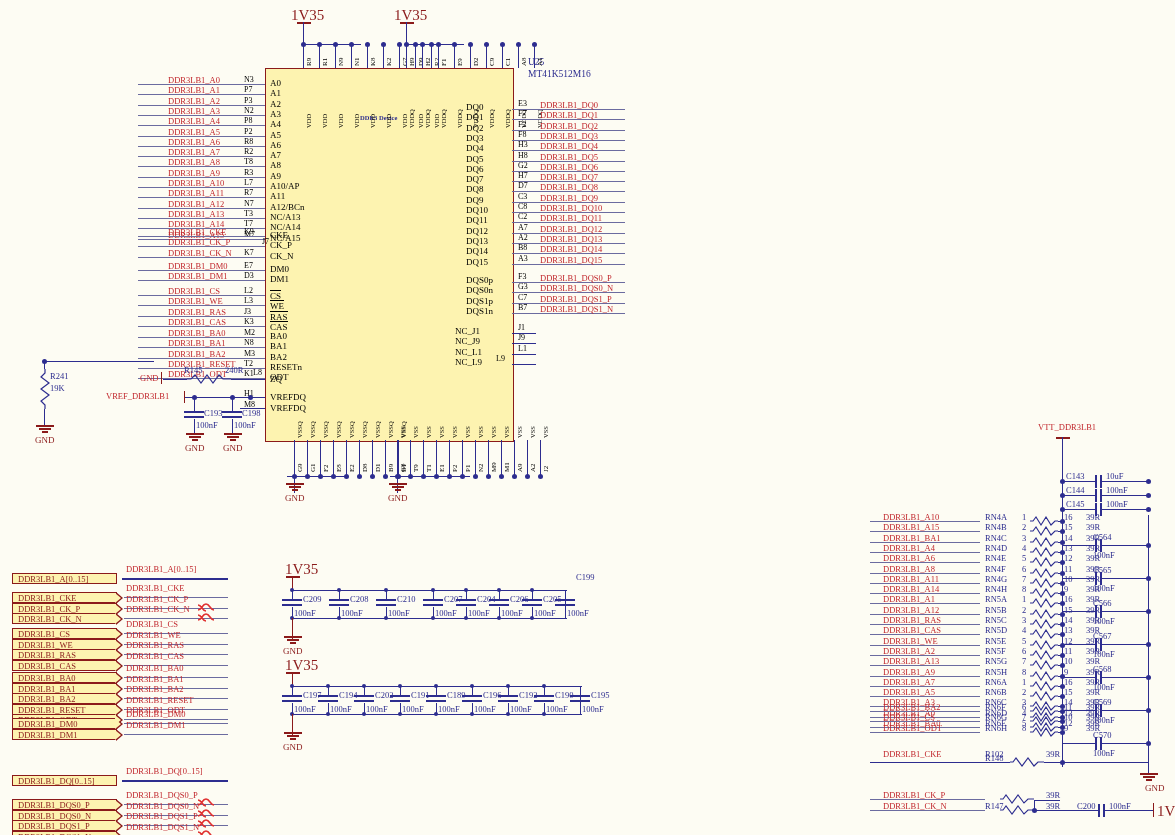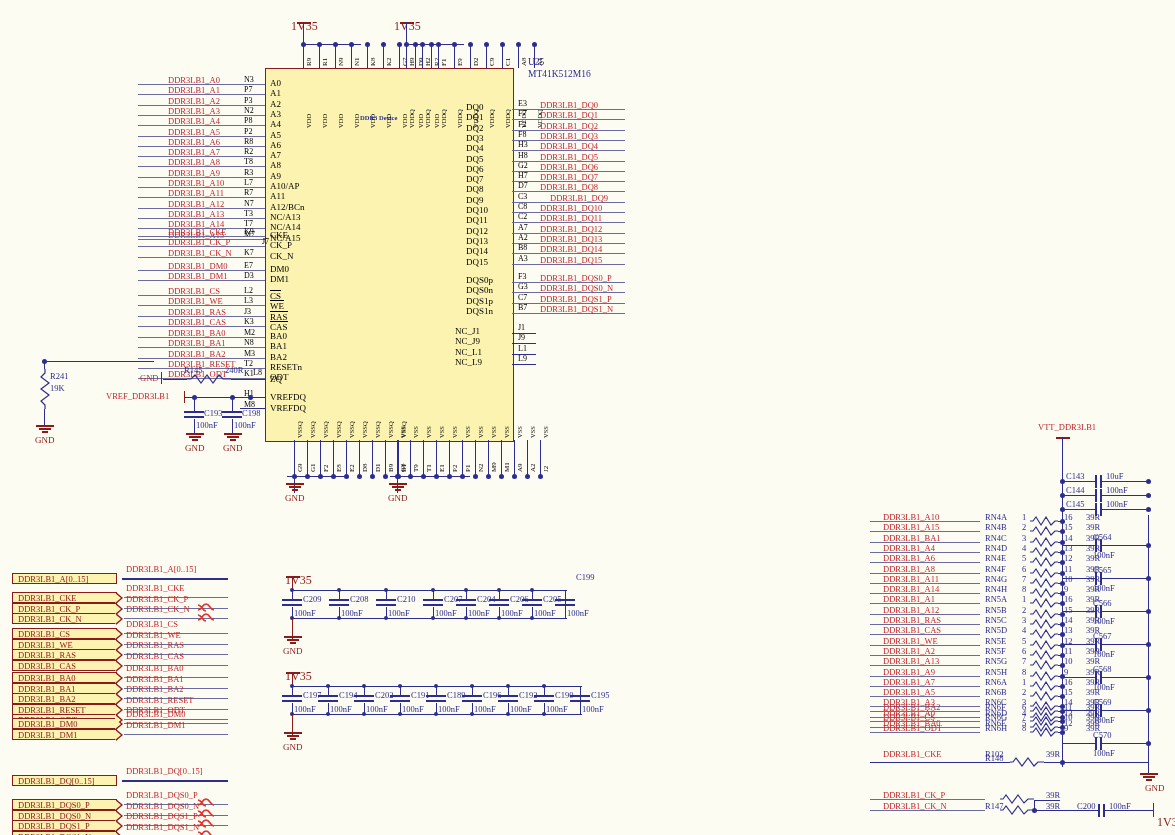--- a/index.html
+++ b/index.html
@@ -17,21 +17,21 @@
 
   .dot{position:absolute;width:5px;height:5px;background:#2d2d8f;border-radius:50%;}
   .dot.sm{width:4px;height:4px;}
 
   .lbl{position:absolute;white-space:nowrap;line-height:1;}
   .net{color:#c1272d;font-size:8.5px;}
   .netb{color:#2d2d8f;font-size:8.5px;}
   .pin{color:#000;font-size:8px;}
   .pinname{color:#000;font-size:9px;}
   .ref{color:#2d2d8f;font-size:8.5px;}
-  .pwr{color:#8b1a1a;font-size:12px;margin-top:12px;}
+  .pwr{color:#8b1a1a;font-size:15px;}
   .gndlbl{color:#8b1a1a;font-size:9px;}
   .chiptxt{color:#2d2d8f;font-size:9.5px;}
   .devtxt{color:#2d2d8f;font-size:6.5px;font-weight:bold;}
 
   
   .chip{position:absolute;background:#fdf3b0;border:1.5px solid #8b1a1a;}
 
   
   .port{position:absolute;height:11px;background:#fdf3b0;border:1px solid #8b1a1a;
         color:#8b1a1a;font-size:8.5px;line-height:11px;padding-left:5px;box-sizing:border-box;}
@@ -413,21 +413,21 @@
       <div class="lbl pin" style="left:518px;top:172.10000000000002px;">H7</div>
       <div class="gwire" style="left:512px;top:181.10000000000002px;width:113px;"></div>
       <div class="lbl net" style="left:540px;top:173.10000000000002px;">DDR3LB1_DQ7</div>
       <div class="lbl pinname" style="left:466px;top:185.4px;">DQ8</div>
       <div class="lbl pin" style="left:518px;top:182.4px;">D7</div>
       <div class="gwire" style="left:512px;top:191.4px;width:113px;"></div>
       <div class="lbl net" style="left:540px;top:183.4px;">DDR3LB1_DQ8</div>
       <div class="lbl pinname" style="left:466px;top:195.7px;">DQ9</div>
       <div class="lbl pin" style="left:518px;top:192.7px;">C3</div>
       <div class="gwire" style="left:512px;top:201.7px;width:113px;"></div>
-      <div class="lbl net" style="left:540px;top:193.7px;margin-left:10px;">DDR3LB1_DQ9</div>
+      <div class="lbl net" style="left:540px;top:193.7px;">DDR3LB1_DQ9</div>
       <div class="lbl pinname" style="left:466px;top:206px;">DQ10</div>
       <div class="lbl pin" style="left:518px;top:203px;">C8</div>
       <div class="gwire" style="left:512px;top:212px;width:113px;"></div>
       <div class="lbl net" style="left:540px;top:204px;">DDR3LB1_DQ10</div>
       <div class="lbl pinname" style="left:466px;top:216.3px;">DQ11</div>
       <div class="lbl pin" style="left:518px;top:213.3px;">C2</div>
       <div class="gwire" style="left:512px;top:222.3px;width:113px;"></div>
       <div class="lbl net" style="left:540px;top:214.3px;">DDR3LB1_DQ11</div>
       <div class="lbl pinname" style="left:466px;top:226.60000000000002px;">DQ12</div>
       <div class="lbl pin" style="left:518px;top:223.60000000000002px;">A7</div>
@@ -468,21 +468,21 @@
       <div class="lbl pinname" style="left:455px;top:327px;">NC_J1</div>
       <div class="lbl pin" style="left:518px;top:324px;">J1</div>
       <div class="wire" style="left:512px;top:333px;width:24px;"></div>
       <div class="lbl pinname" style="left:455px;top:337.3px;">NC_J9</div>
       <div class="lbl pin" style="left:518px;top:334.3px;">J9</div>
       <div class="wire" style="left:512px;top:343.3px;width:24px;"></div>
       <div class="lbl pinname" style="left:455px;top:347.6px;">NC_L1</div>
       <div class="lbl pin" style="left:518px;top:344.6px;">L1</div>
       <div class="wire" style="left:512px;top:353.6px;width:24px;"></div>
       <div class="lbl pinname" style="left:455px;top:357.9px;">NC_L9</div>
-      <div class="lbl pin" style="left:518px;top:354.9px;">L9</div>
+      <div class="lbl pin" style="left:496px;top:354.9px;">L9</div>
       <div class="wire" style="left:512px;top:363.9px;width:24px;"></div>
     </div>
 
   <div id="vssl-group">
       <div class="vrotb" style="left:297px;top:438px;">VSSQ</div>
       <div class="wire v" style="left:294px;top:440px;height:36px;"></div>
       <div class="vrot" style="left:297px;top:472px;">G9</div>
       <div class="dot" style="left:292px;top:474px;"></div>
       <div class="vrotb" style="left:310px;top:438px;">VSSQ</div>
       <div class="wire v" style="left:307px;top:440px;height:36px;"></div>

